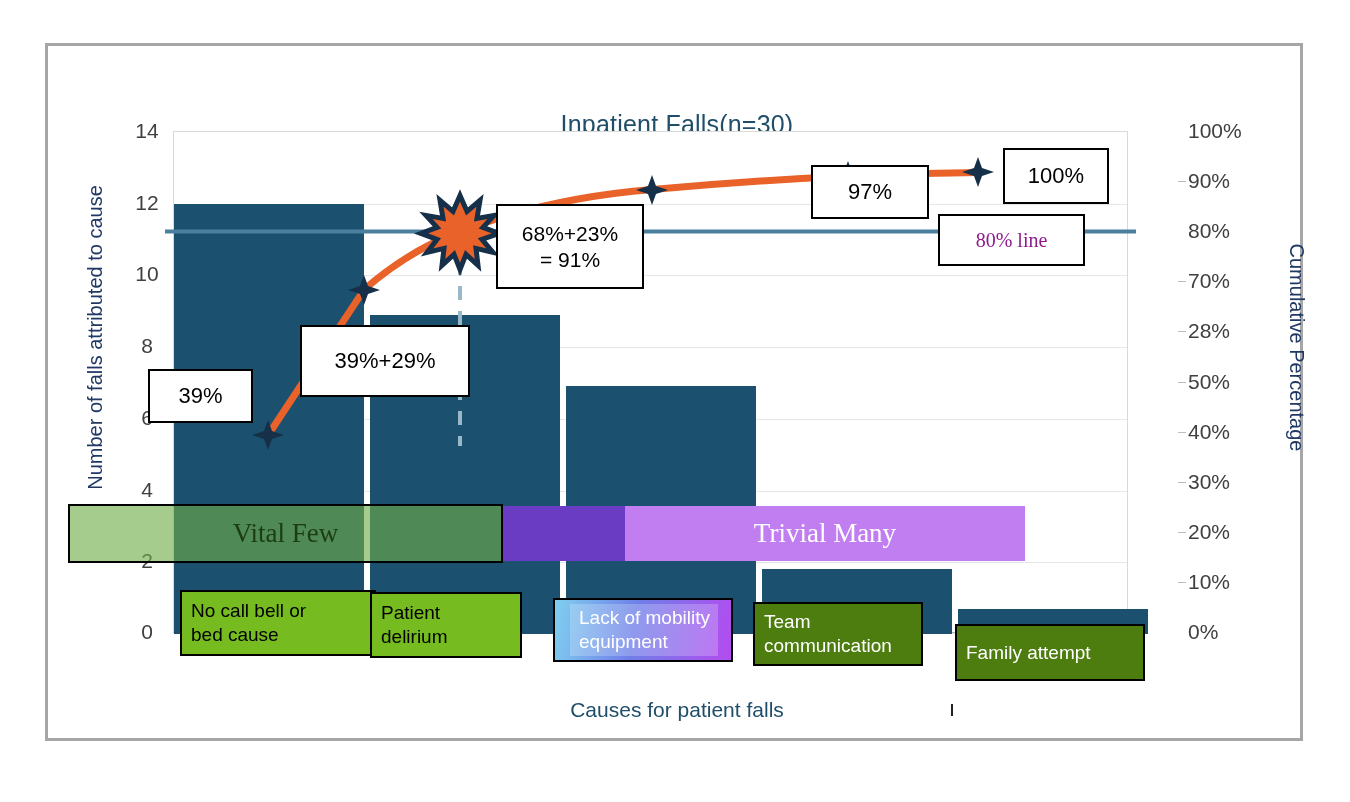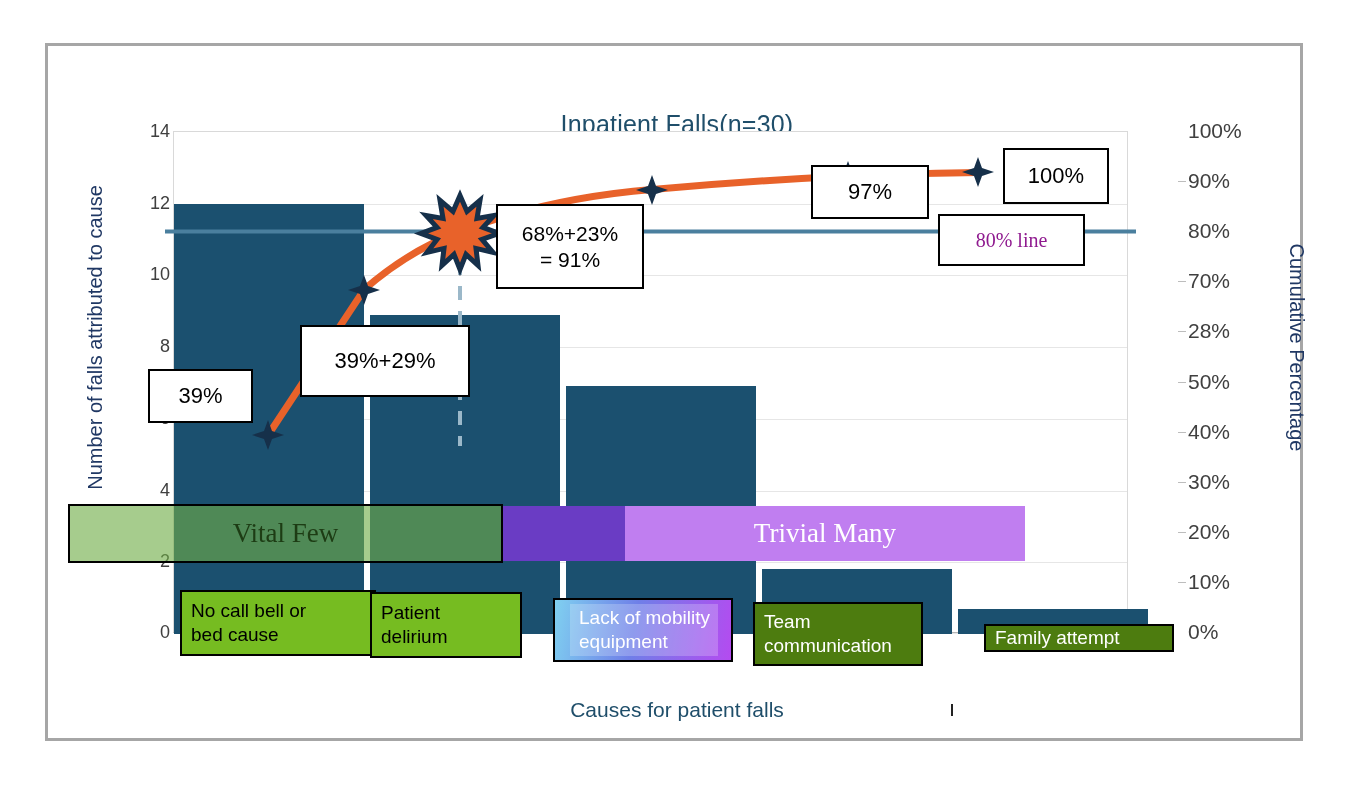--- a/index.html
+++ b/index.html
@@ -34,22 +34,22 @@
     box-sizing:border-box;
     background:#fff;
   }
   .gridline{
     position:absolute;left:0;width:100%;
     height:1px;background:#e6e6e6;
   }
   
   .ytick{
     position:absolute;right:0;width:46px;
-    text-align:right;
-    font-size:18px;color:#404040;
+    text-align:center;
+    font-size:21px;color:#404040;
     transform:translateY(-50%);
   }
   #y-left-ticks{position:absolute;left:76px;top:85px;width:46px;height:502px;}
   #y-right-ticks{position:absolute;left:1140px;top:85px;width:80px;height:502px;}
   .ytick-r{
     position:absolute;left:0;width:80px;
     text-align:left;
     font-size:21px;color:#404040;
     transform:translateY(-50%);
   }
@@ -283,17 +283,17 @@
     </div>
   </div>
 
   <div class="catlabel cat-purple" style="left:705px;top:556px;width:170px;height:64px;">
     <div>
       <div>Team</div>
       <div>communication</div>
     </div>
   </div>
 
-  <div class="catlabel cat-purple" style="left:936px;top:578px;width:190px;height:28px;">
+  <div class="catlabel cat-purple" style="left:907px;top:578px;width:190px;height:57px;">
     <div>Family attempt</div>
   </div>
 
 </div>
 
 </body></html>

